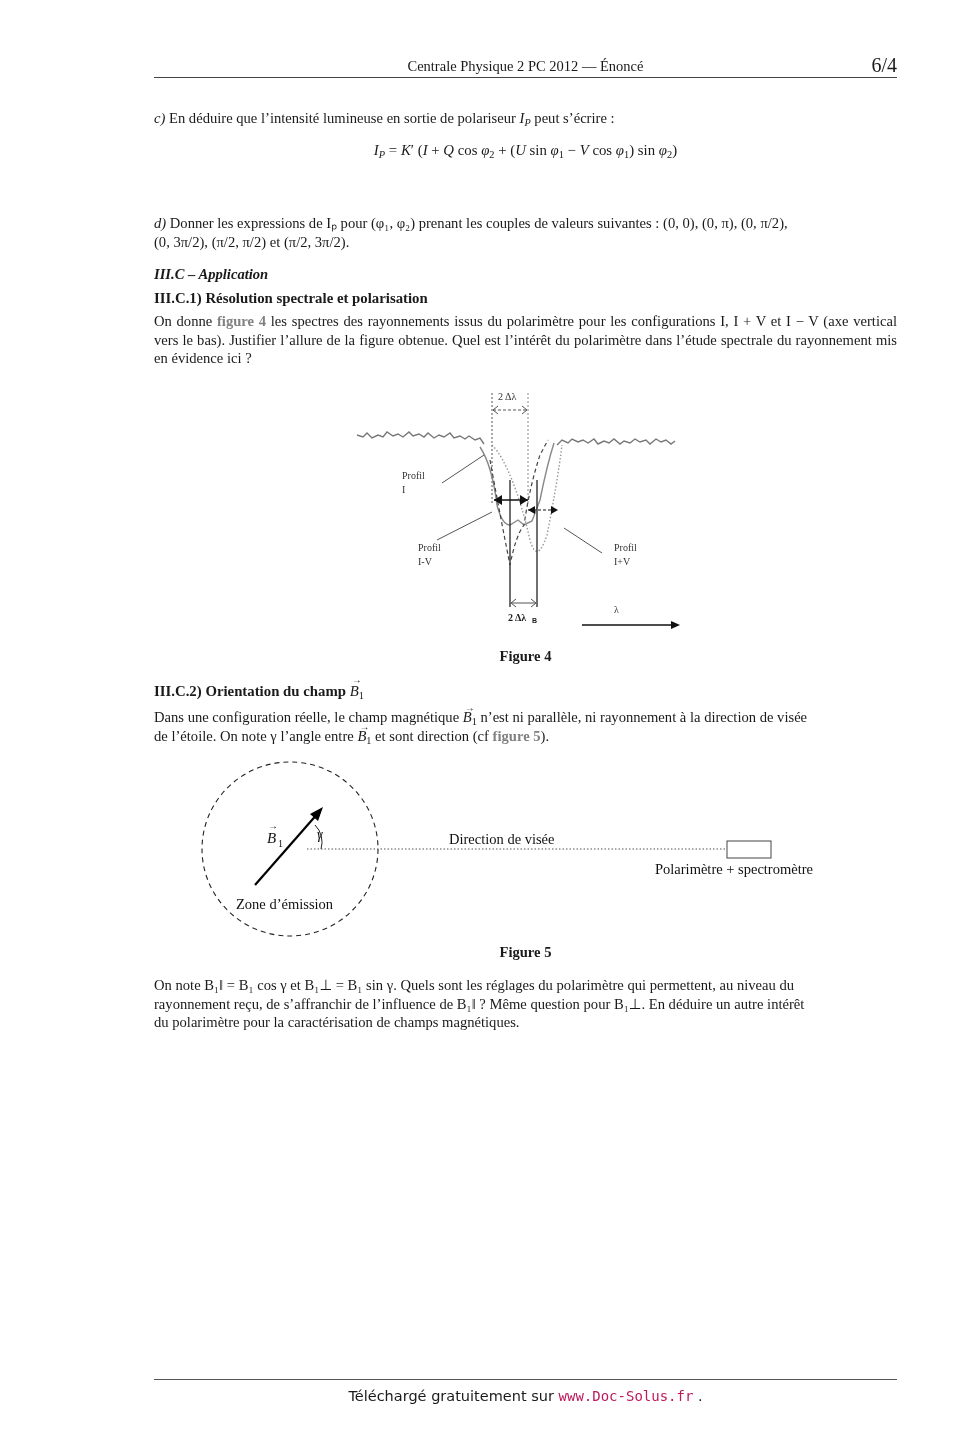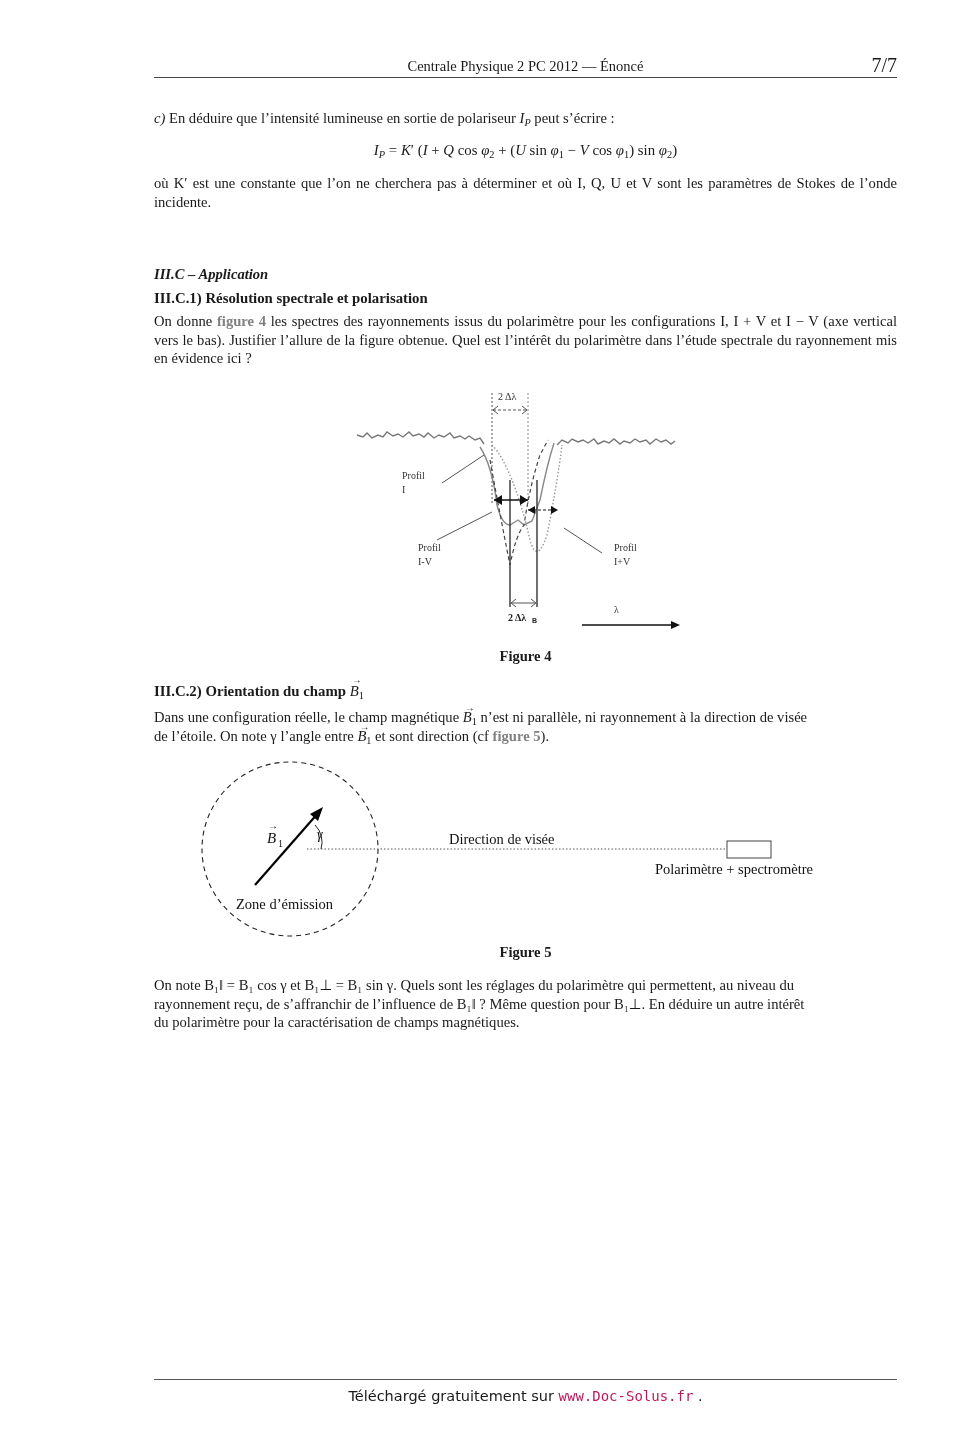--- a/index.html
+++ b/index.html
@@ -27,33 +27,37 @@
   .vec { position: relative; display: inline-block; font-style: italic; }
   .vec::before { content: "\2192"; position: absolute; left: 2px; top: -9px; font-size: 10px; font-style: normal; }
 </style>
 </head>
 <body>
 
 <div class="page">
 
   <div class="header">
     <div class="header-title">Centrale Physique 2 PC 2012 — Énoncé</div>
-    <div class="header-page">7/7</div>
+    <div class="header-page">6/4</div>
   </div>
   <div class="header-rule"></div>
 
   <div class="txt" style="top:109px;">
     <i>c)</i>
     <span>En déduire que l’intensité lumineuse en sortie de polariseur </span><i>I<sub>P</sub></i><span> peut s’écrire :</span>
   </div>
   <div class="eq" style="top:142px;">
     <i>I<sub>P</sub></i> = <i>K</i>′ (<i>I</i> + <i>Q</i> cos <i>φ</i><sub>2</sub> + (<i>U</i> sin <i>φ</i><sub>1</sub> − <i>V</i> cos <i>φ</i><sub>1</sub>) sin <i>φ</i><sub>2</sub>)
   </div>
-  <div class="txt" style="top:174px;">où K′ est une constante que l’on ne cherchera pas à déterminer et où I, Q, U et V sont les paramètres de Stokes de l’onde incidente.</div>
 
+  <div class="txt" style="top:214px;">
+    <i>d)</i>
+    <span>Donner les expressions de Iₚ pour (φ₁, φ₂) prenant les couples de valeurs suivantes : (0, 0), (0, π), (0, π/2),</span><br>
+    <span>(0, 3π/2), (π/2, π/2) et (π/2, 3π/2).</span>
+  </div>
 
   <div class="h-sec" style="top:266px;">III.C –  Application</div>
   <div class="h-sub" style="top:290px;">III.C.1)  Résolution spectrale et polarisation</div>
   <div class="txt" style="top:312px;">
     <span>On donne </span><span class="fig-link">figure 4</span><span> les spectres des rayonnements issus du polarimètre pour les configurations I, I + V et I − V (axe vertical vers le bas). Justifier l’allure de la figure obtenue. Quel est l’intérêt du polarimètre dans l’étude spectrale du rayonnement mis en évidence ici ?</span>
   </div>
 
   <div class="figure-box" style="left:305px; top:385px; width:340px; height:250px;">
     <svg width="340" height="250" viewBox="0 0 340 250">
 

